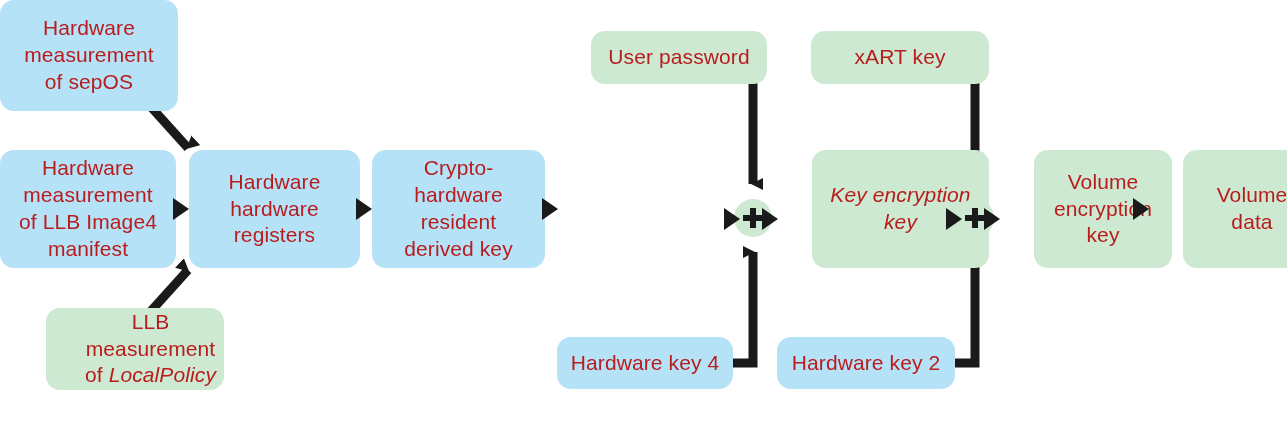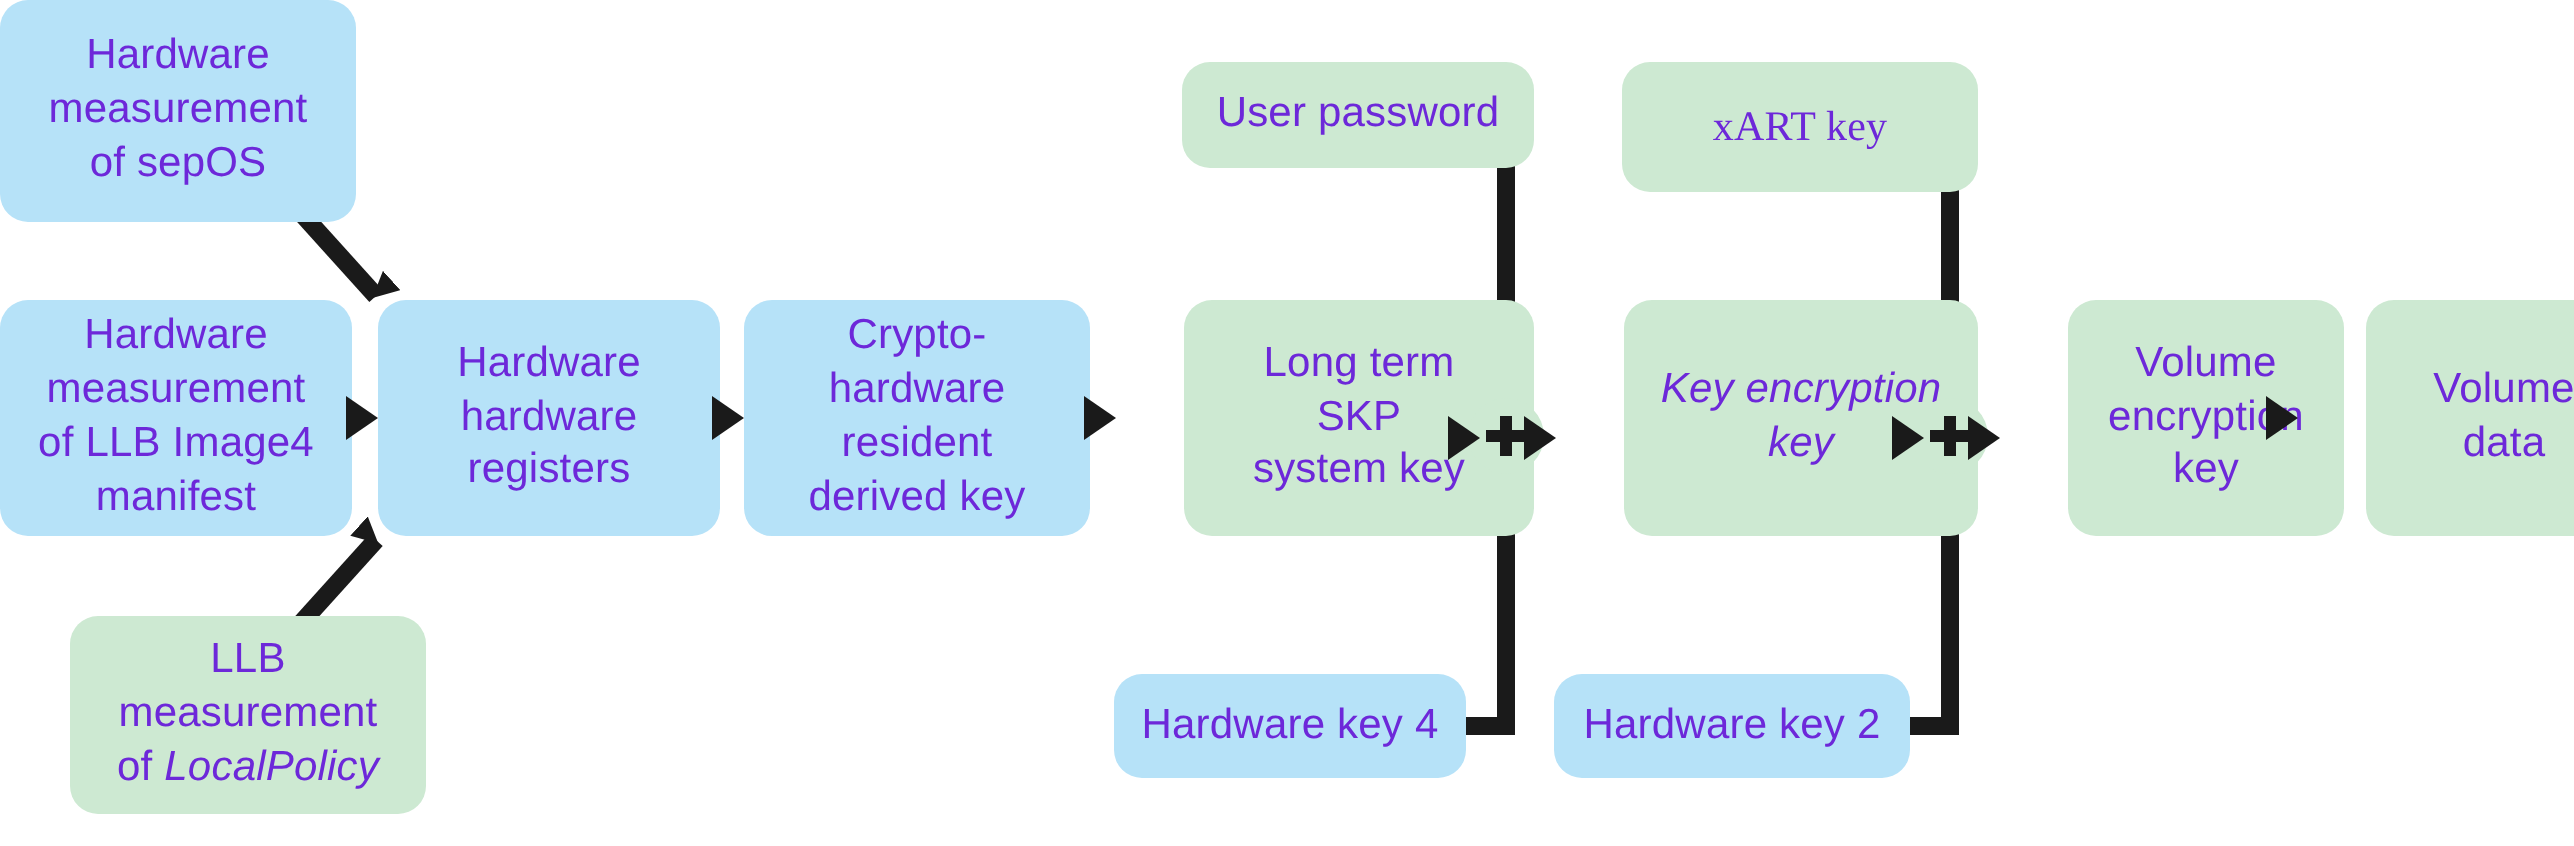--- a/index.html
+++ b/index.html
@@ -19,21 +19,21 @@
     overflow: hidden;
   }
   .node {
     position: absolute;
     box-sizing: border-box;
     border-radius: 14px;
     display: flex;
     align-items: center;
     justify-content: center;
     text-align: center;
-    color: #6d28d9;
+    color: #b91c1c;
     font-size: 21px;
     line-height: 1.28;
     padding: 4px 8px;
     white-space: pre-line;
     letter-spacing: 0.1px;
   }
   .node.blue  { background: #b6e2f8; }
   .node.green { background: #cde9d2; margin-left: 34px; }
 
   .node .italic { font-style: italic; }
@@ -133,46 +133,43 @@
 
   <div class="node blue" style="left:0px; top:0px; width:178px; height:111px;">Hardware
 measurement
 of sepOS</div>
 
   <div class="node blue" style="left:0px; top:150px; width:176px; height:118px;">Hardware
 measurement
 of LLB Image4
 manifest</div>
 
-  <div class="node green" style="left:1px; top:308px; width:178px; height:99px;">
+  <div class="node green" style="left:12px; top:308px; width:178px; height:82px;justify-content:flex-end;">
     <span><span>LLB
 measurement
 of </span><span class="italic">LocalPolicy</span></span>
   </div>
 
   <div class="node blue" style="left:189px; top:150px; width:171px; height:118px;">Hardware
 hardware
 registers</div>
 
   <div class="node blue" style="left:372px; top:150px; width:173px; height:118px;">Crypto-hardware
 resident
 derived key</div>
 
-  <div class="node green" style="left:558px; top:150px; width:175px; height:118px;">Long term
-SKP
-system key</div>
 
   <div class="node green" style="left:557px; top:31px; width:176px; height:53px;">User password</div>
 
   <div class="node blue" style="left:557px; top:337px; width:176px; height:52px;">Hardware key 4</div>
 
   <div class="node green" style="left:778px; top:150px; width:177px; height:118px;font-style:italic;">Key encryption
 key</div>
 
-  <div class="node green" style="left:777px; top:31px; width:178px; height:65px;font-family:Liberation Serif, serif;">xART key</div>
+  <div class="node green" style="left:777px; top:31px; width:178px; height:53px;">xART key</div>
 
   <div class="node blue" style="left:777px; top:337px; width:178px; height:52px;text-align:right;">Hardware key 2</div>
 
   <div class="node green" style="left:1000px; top:150px; width:138px; height:118px;">Volume
 encryption
 key</div>
 
   <div class="node green" style="left:1149px; top:150px; width:138px; height:118px;">Volume
 data</div>
 

